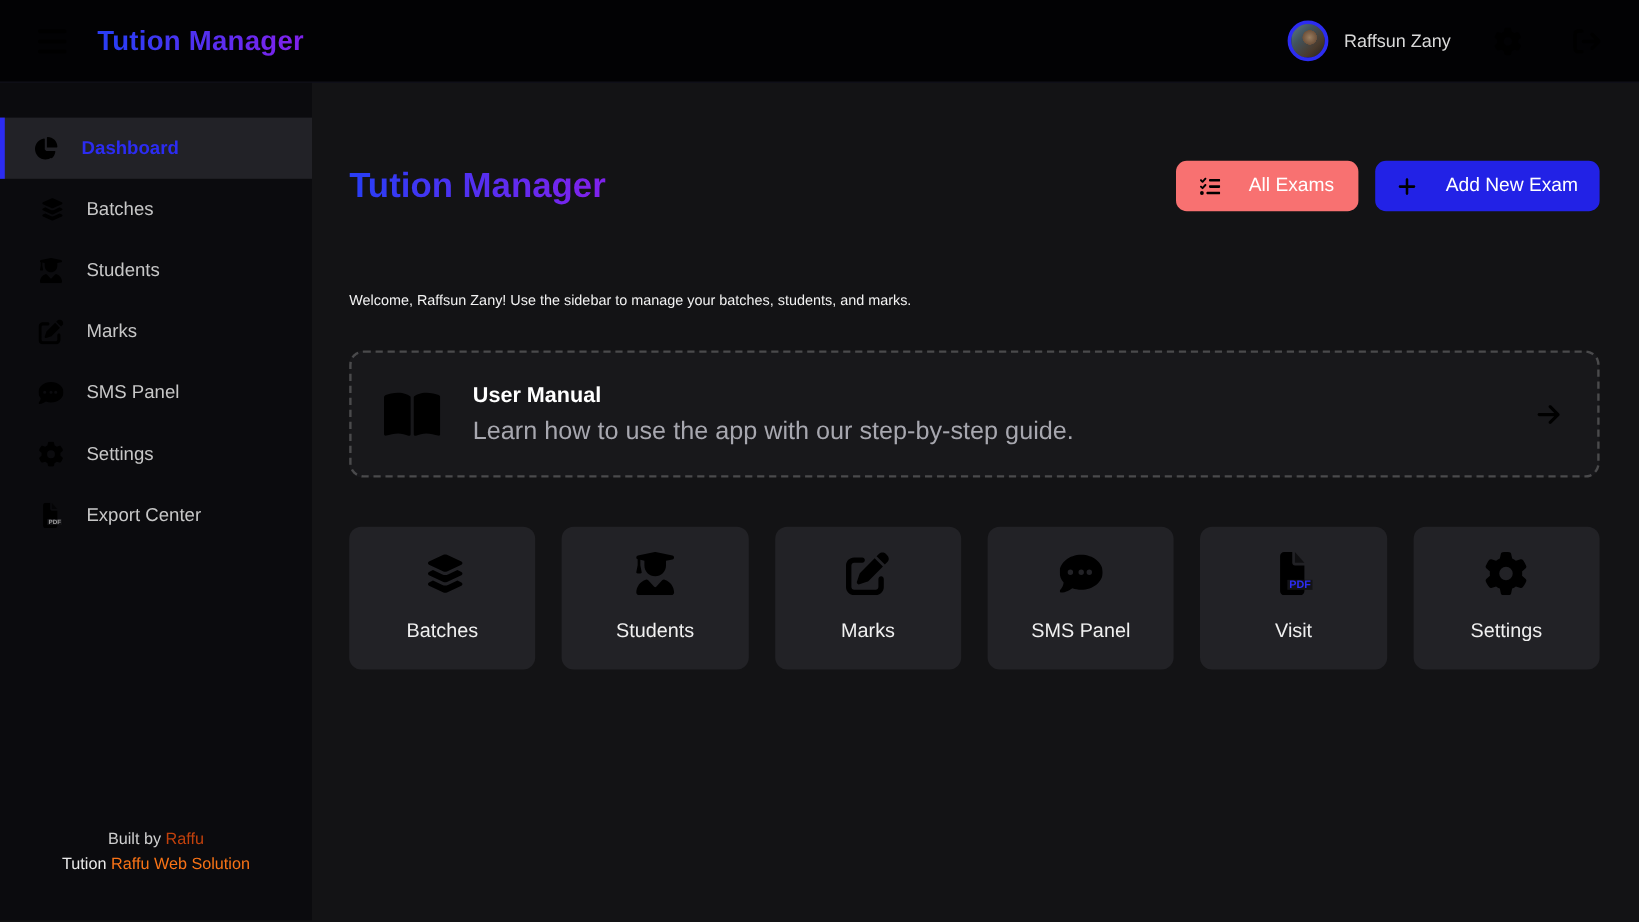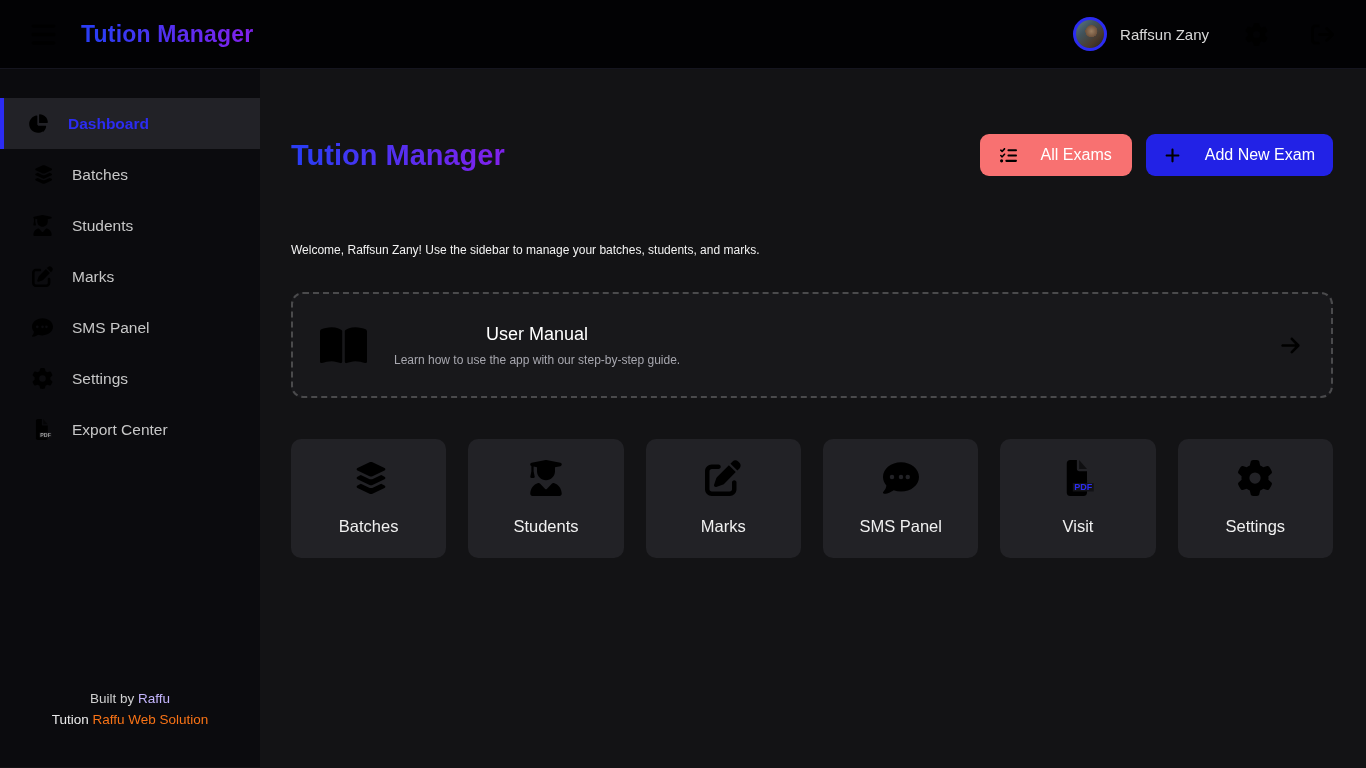--- a/index.html
+++ b/index.html
@@ -51,21 +51,21 @@
   .nav-item .ic { width:21px; height:21px; color:#9d9d9d; margin-right:19px; }
   .nav-item.active {
     background:#222227; border-left-color:#2c2cf2;
     color:#2c2cf2; font-weight:bold; padding-left:24px;
   }
   .nav-item.active .ic { color:#2c2cf2; }
   .side-footer {
     margin-top:auto; padding-bottom:37px; text-align:center;
     font-size:13.5px; line-height:21px; color:#cfcfcf;
   }
-  .side-footer a { color:#c4b5fd; text-decoration:none; cursor:pointer; }
+  .side-footer a { color:#c2410c; text-decoration:none; cursor:pointer; }
   .side-footer .visit-line { color:#eaeaea; }
   .side-footer .visit-line a { color:#f97316; }
 
   
   .main { flex:1; padding:65px 33px 0 31px; background:#131315; }
   .title-row { display:flex; align-items:center; }
   .page-title {
     font-size:29px; font-weight:bold;
     background:linear-gradient(90deg,#2b3df5 5%,#7e22ec 95%);
     -webkit-background-clip:text; background-clip:text; color:transparent;
@@ -82,22 +82,22 @@
 
   .welcome { margin-top:67px; font-size:12px; color:#f2f2f2; }
 
   .manual-card {
     margin-top:35px; height:106px; background:#18181b;
     border:2px dashed #4a4a4c; border-radius:12px;
     display:flex; align-items:center; padding:0 30px 0 27px; cursor:pointer;
   }
   .manual-card .book { width:47px; height:47px; color:#2c2cf2; }
   .manual-text { margin-left:27px; }
-  .manual-title { font-size:18px; font-weight:normal; color:#ffffff;text-align:center; }
-  .manual-desc { margin-top:8px; font-size:12px; color:#a7a7af; }
+  .manual-title { font-size:18px; font-weight:bold; color:#ffffff; }
+  .manual-desc { margin-top:8px; font-size:21px; color:#a7a7af; }
   .manual-arrow { margin-left:auto; width:21px; height:21px; color:#d2d2d2; }
 
   .grid {
     margin-top:41px; display:grid;
     grid-template-columns:repeat(6,1fr); gap:22px;
   }
   .tile {
     height:119px; background:#222226; border-radius:10px; cursor:pointer;
     display:flex; flex-direction:column; align-items:center;
     padding-top:21px;

